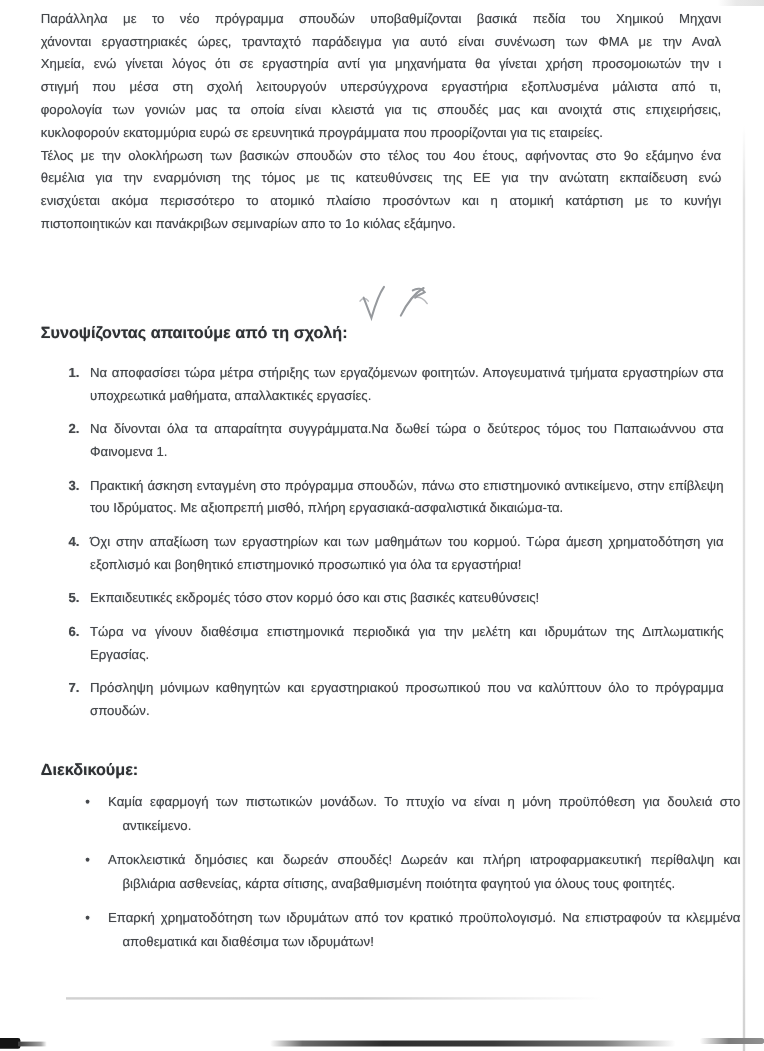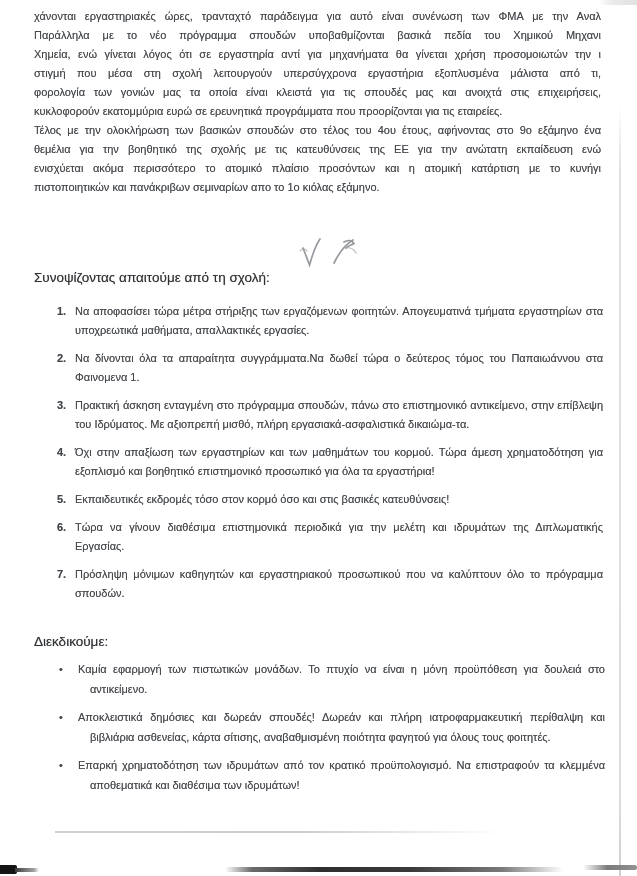--- a/index.html
+++ b/index.html
@@ -15,32 +15,32 @@
   .ink { text-shadow:0 0 0.6px rgba(80,84,88,0.65); }
 
   .para { position:absolute; left:34px; width:567px; font-size:11px; line-height:19px; }
   .para .pline { white-space:nowrap; text-align:justify; text-align-last:justify; }
   .para .pline.last { text-align-last:left; }
   #para1 { top:7px; }
   #para2 { top:121px; }
 
   .sec-heading {
     position:absolute; left:34px;
-    font-size:13.5px; font-weight:normal; color:#2f3235;
+    font-size:13.5px; font-weight:bold; color:#2f3235;
     text-shadow:0 0 0.7px rgba(47,50,53,0.55);
   }
   #demands-heading { top:270px; }
   #claims-heading  { top:634px; }
 
   .demands-list { position:absolute; left:57px; top:302px; width:546px; }
   .demand { display:flex; margin-bottom:9px; font-size:11px; line-height:19px; }
   .demand .num { flex:0 0 18px; font-weight:bold; }
   .demand .txt { flex:1; text-align:justify; }
 
-  .claims-list { position:absolute; left:34px; top:660px; width:571px; }
+  .claims-list { position:absolute; left:46px; top:660px; width:571px; }
   .claim {
     padding-left:56px; text-indent:-31px;
     margin-bottom:9px;
     font-size:11px; line-height:19.5px;
     text-align:justify;
   }
   .claim .bullet { display:inline-block; width:19px; text-indent:0; }
 
   .scribble { position:absolute; left:296px; top:233px; }
 
@@ -59,31 +59,31 @@
       background:linear-gradient(90deg, rgba(0,0,0,0), #6b6b6b 8%, #2e2e2e 28%, #3a3a3a 55%, #7a7a7a 82%, rgba(0,0,0,0)); }
   .streak-bottom-right { left:583px; top:865px; width:54px; height:5px;
       background:linear-gradient(90deg, rgba(0,0,0,0), #7b7b7b 45%, #929292); border-radius:3px; }
 </style>
 </head>
 <body>
 
 <div class="page">
 
   <div class="para ink" id="para1">
+    <div class="pline">Παράλληλα με το νέο πρόγραμμα σπουδών υποβαθμίζονται βασικά πεδία του Χημικού Μηχανι</div>
     <div class="pline">χάνονται εργαστηριακές ώρες, τρανταχτό παράδειγμα για αυτό είναι συνένωση των ΦΜΑ με την Αναλ</div>
-    <div class="pline">Παράλληλα με το νέο πρόγραμμα σπουδών υποβαθμίζονται βασικά πεδία του Χημικού Μηχανι</div>
     <div class="pline">Χημεία, ενώ γίνεται λόγος ότι σε εργαστηρία αντί για μηχανήματα θα γίνεται χρήση προσομοιωτών την ι</div>
     <div class="pline">στιγμή που μέσα στη σχολή λειτουργούν υπερσύγχρονα εργαστήρια εξοπλυσμένα μάλιστα από τι,</div>
     <div class="pline">φορολογία των γονιών μας τα οποία είναι κλειστά για τις σπουδές μας και ανοιχτά στις επιχειρήσεις,</div>
     <div class="pline last">κυκλοφορούν εκατομμύρια ευρώ σε ερευνητικά προγράμματα που προορίζονται για τις εταιρείες.</div>
   </div>
 
   <div class="para ink" id="para2">
     <div class="pline">Τέλος με την ολοκλήρωση των βασικών σπουδών στο τέλος του 4ου έτους, αφήνοντας στο 9ο εξάμηνο ένα</div>
-    <div class="pline">θεμέλια για την βοηθητικό της σχολής με τις κατευθύνσεις της ΕΕ για την ανώτατη εκπαίδευση ενώ</div>
+    <div class="pline">θεμέλια για την εναρμόνιση της τόμος με τις κατευθύνσεις της ΕΕ για την ανώτατη εκπαίδευση ενώ</div>
     <div class="pline">ενισχύεται ακόμα περισσότερο το ατομικό πλαίσιο προσόντων και η ατομική κατάρτιση με το κυνήγι</div>
     <div class="pline last">πιστοποιητικών και πανάκριβων σεμιναρίων απο το 1ο κιόλας εξάμηνο.</div>
   </div>
 
   <svg class="scribble" width="78" height="42" viewBox="0 0 78 42">
     <g fill="none" stroke="#84888d" stroke-width="1.7" stroke-linecap="round" opacity="0.85">
       <path d="M7,15 C9,20 12,28 13.5,32 C15.5,25 19,13 24,6"></path>
       <path d="M4,18 C6,15 9,15 11,18" stroke-width="1.2" opacity="0.7"></path>
       <path d="M38,30 C43,20 50,11 57,7"></path>
       <path d="M48,9 C52,6.5 56,7.5 58,10.5 C55,12.5 52,12.5 50,15"></path>

